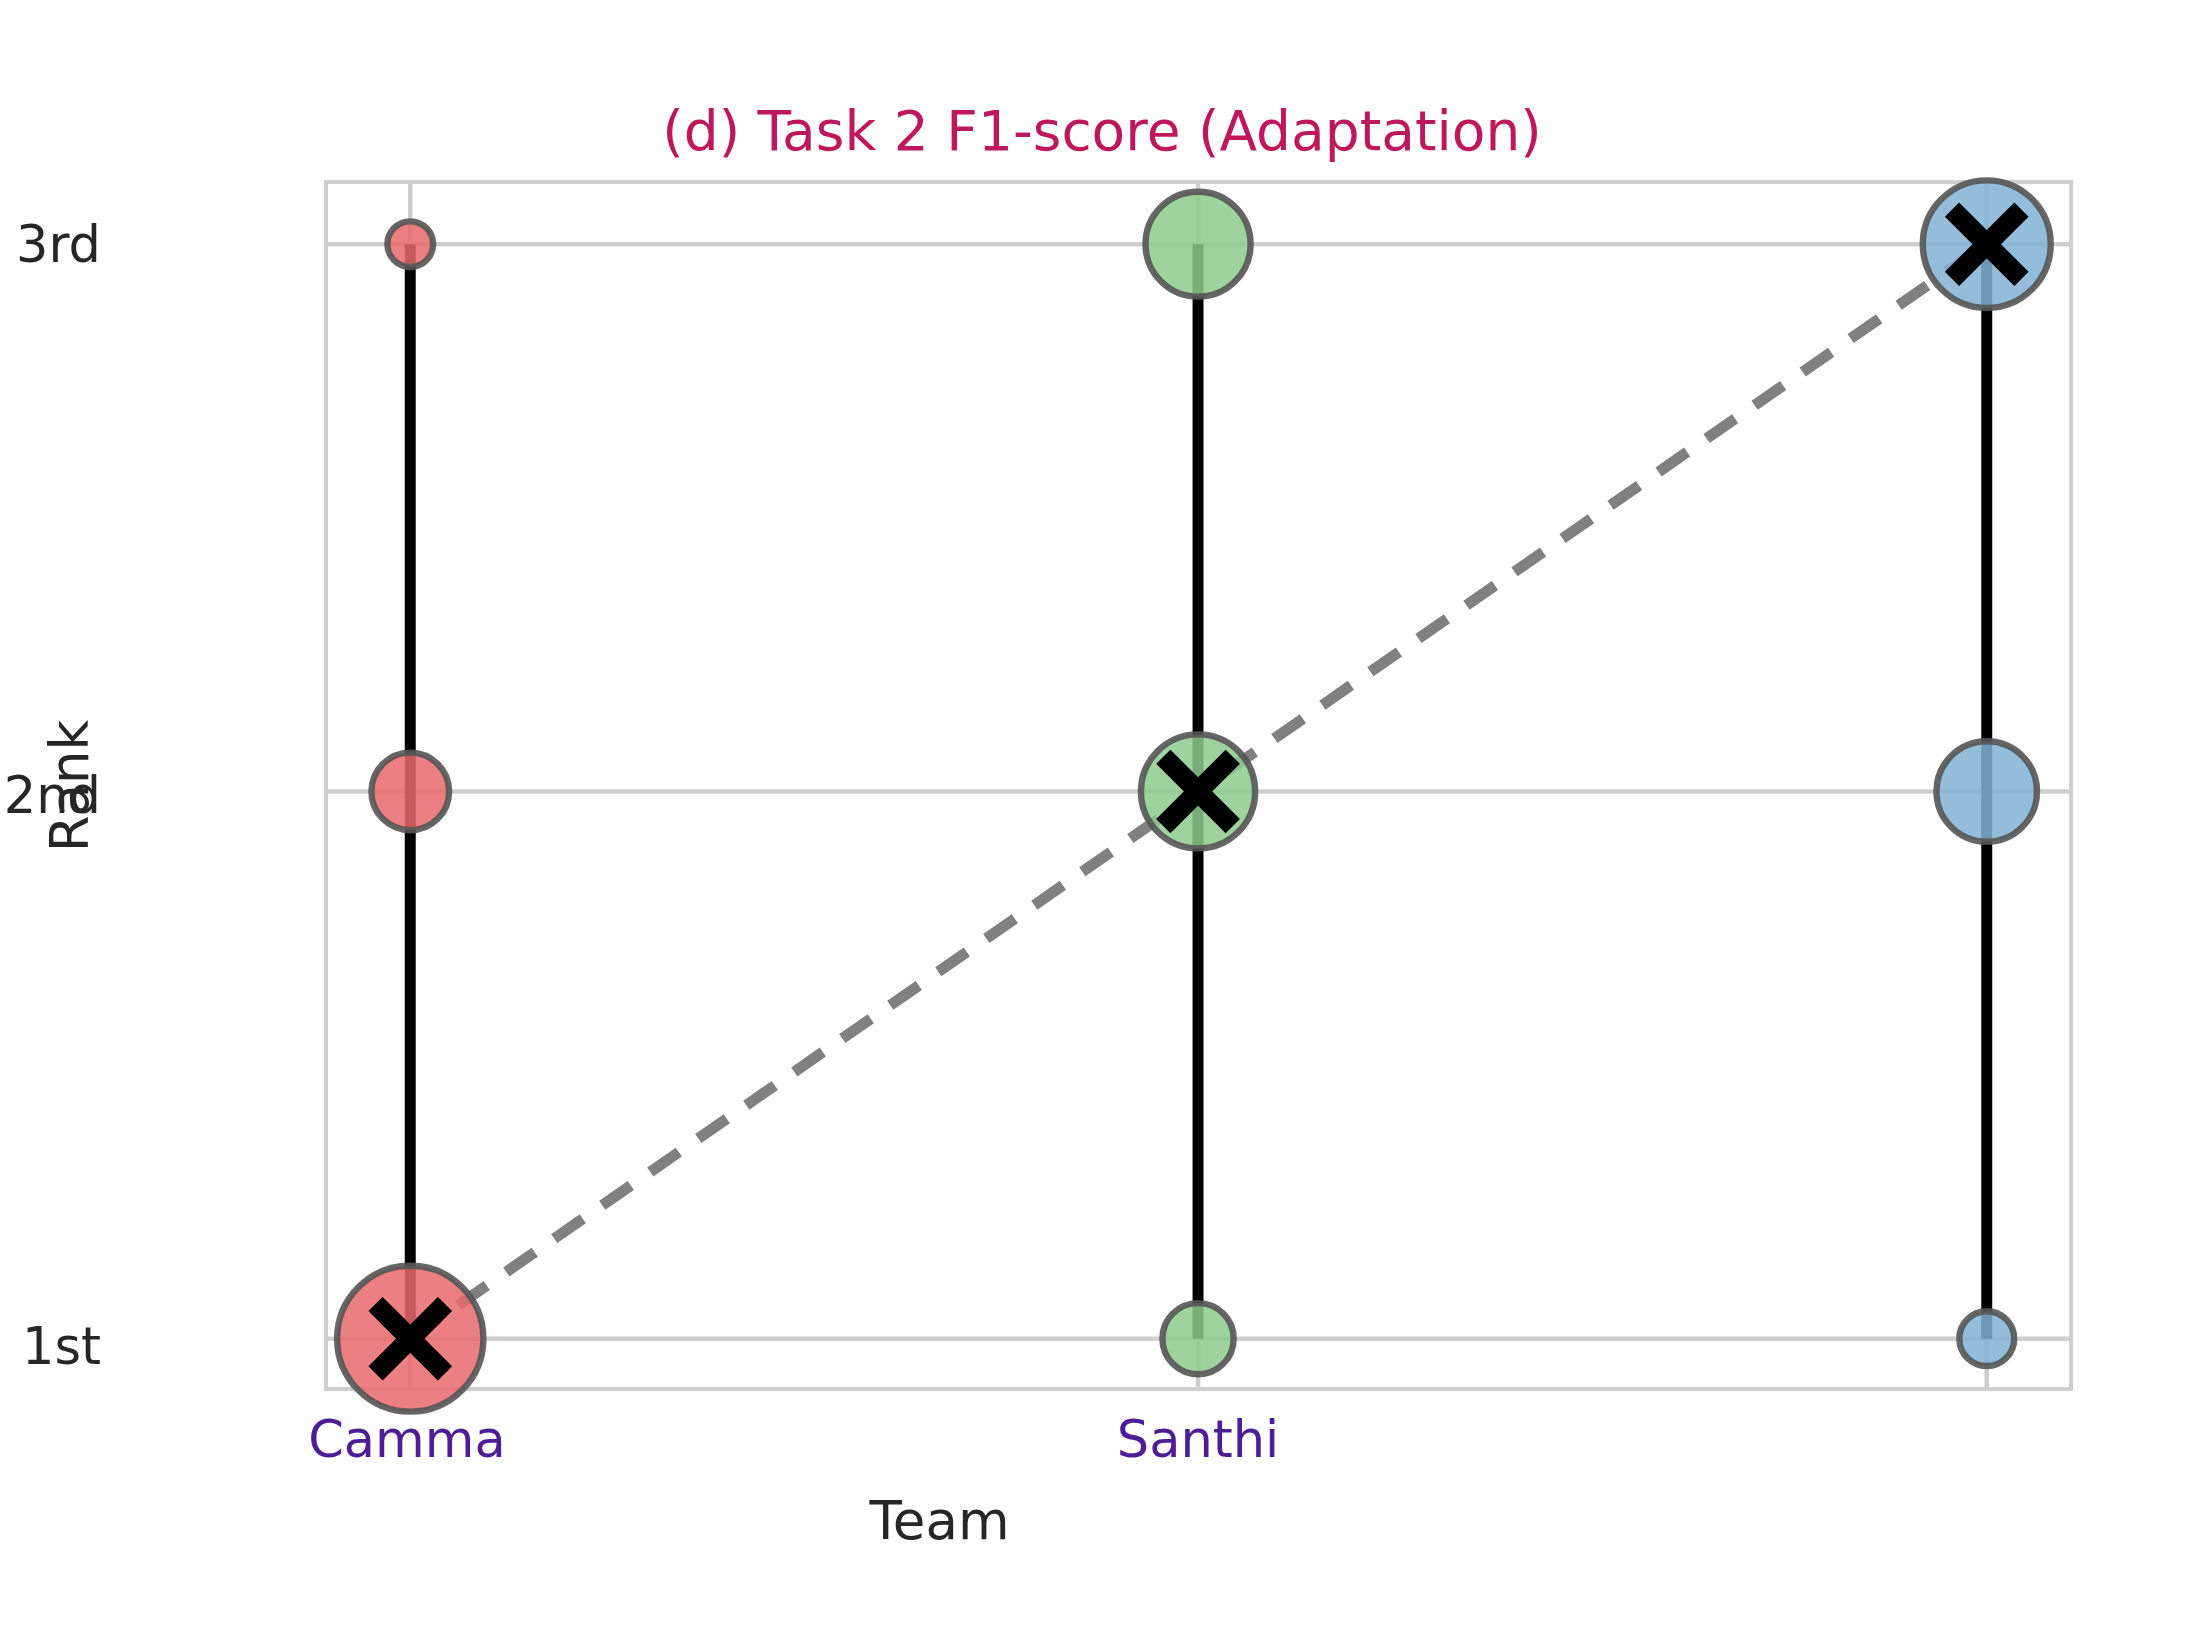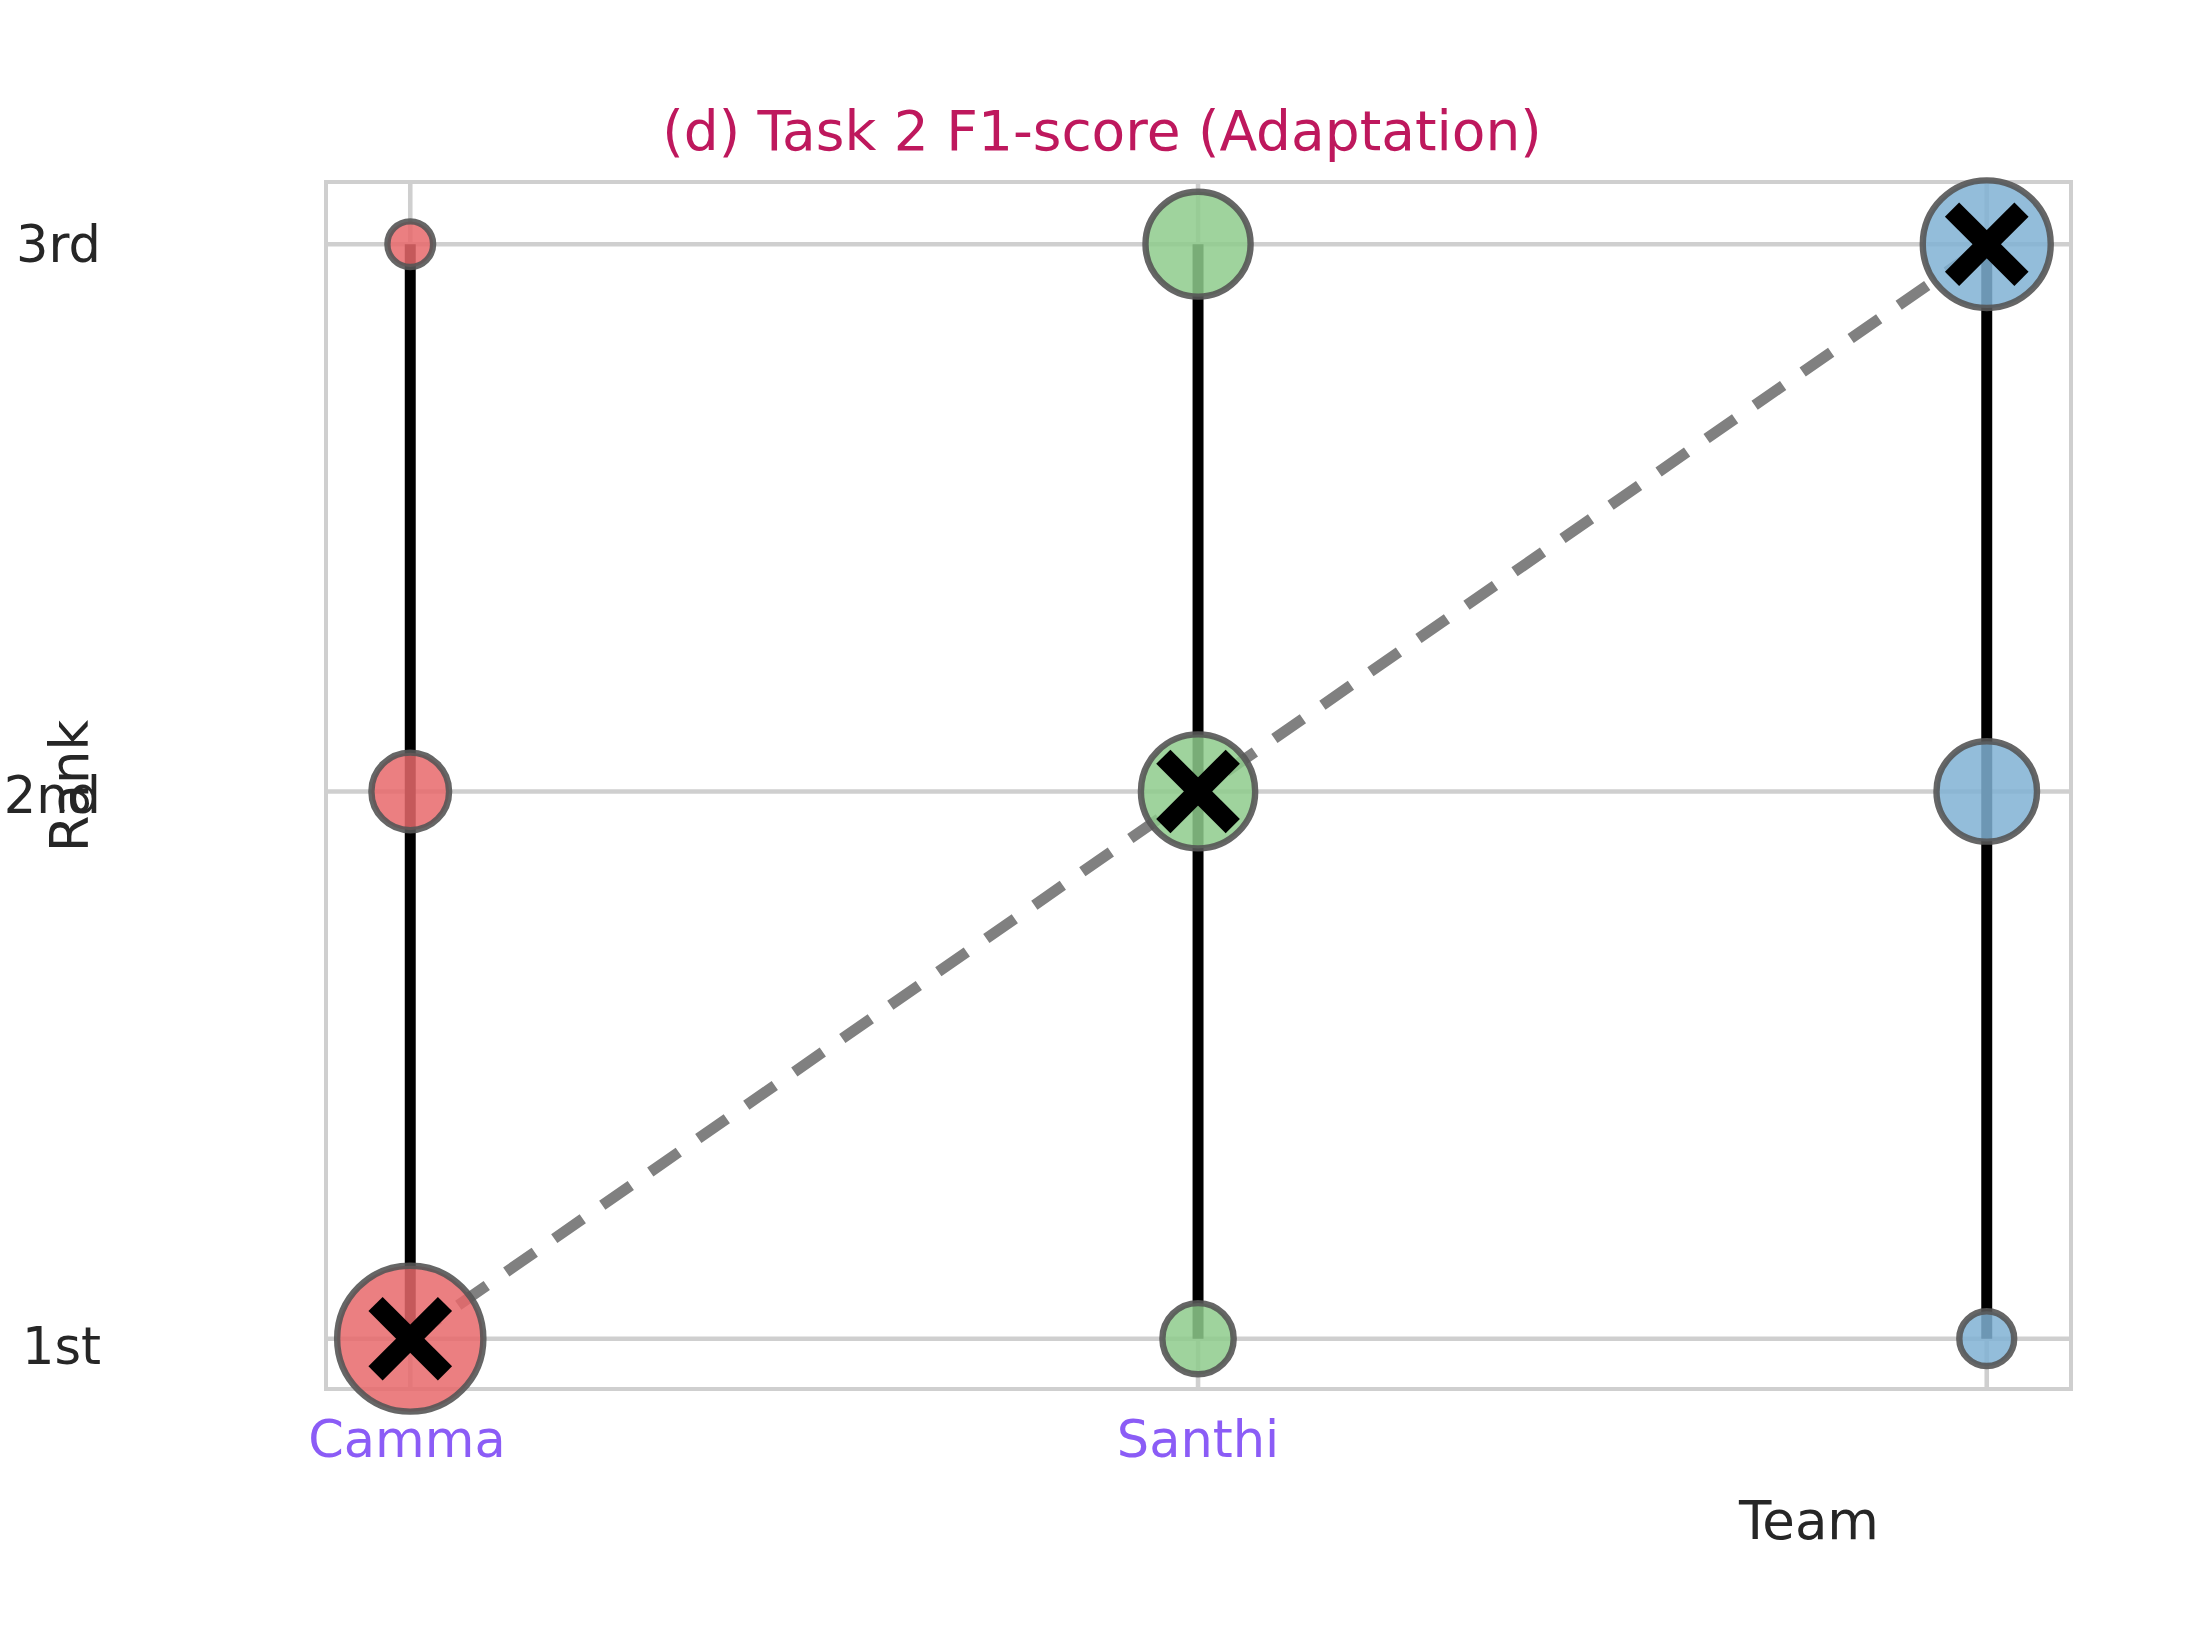--- a/index.html
+++ b/index.html
@@ -56,40 +56,40 @@
     text-align: right;
     font-size: 51px;
     color: #262626;
     white-space: nowrap;
   }
   .xtick-label {
     position: absolute;
     top: 1410px;
     text-align: center;
     font-size: 51px;
-    color: #8b5cf6;
+    color: #4c1d95;
     white-space: nowrap;
     transform: translateX(-50%);
   }
   #ylabel {
     position: absolute;
     left: 69px;
     top: 786px;
     font-size: 53px;
     color: #262626;
     transform: translate(-50%, -50%) rotate(-90deg);
     transform-origin: center center;
     white-space: nowrap;
   }
   #xlabel {
     position: absolute;
     left: 0;
     top: 1490px;
     width: 1879px;
-    text-align: right;
+    text-align: center;
     font-size: 53px;
     color: #262626;
     white-space: nowrap;
   }
 </style>
 </head>
 <body>
 
 <div id="figure">
 

